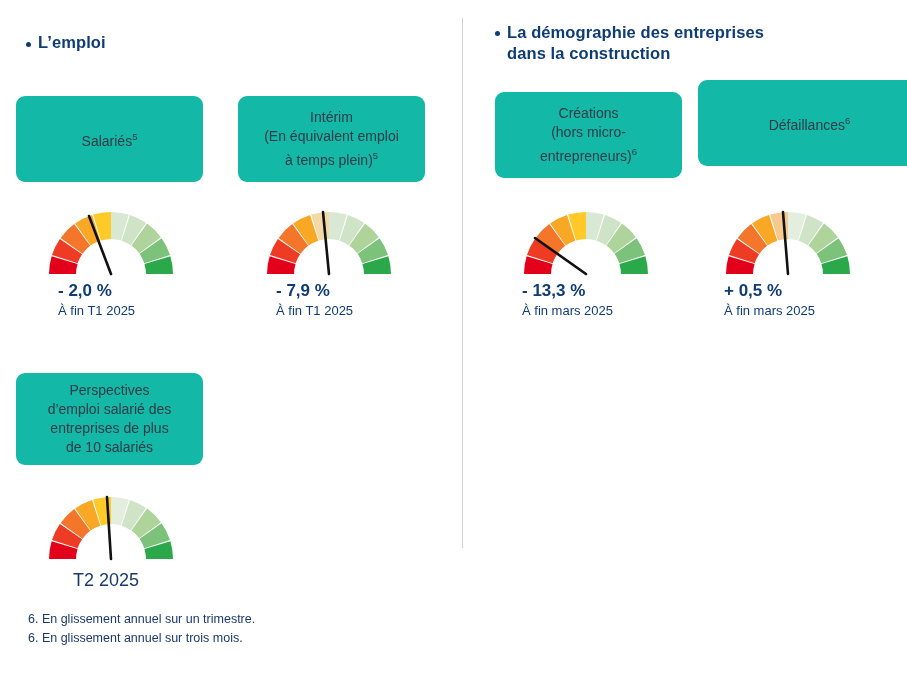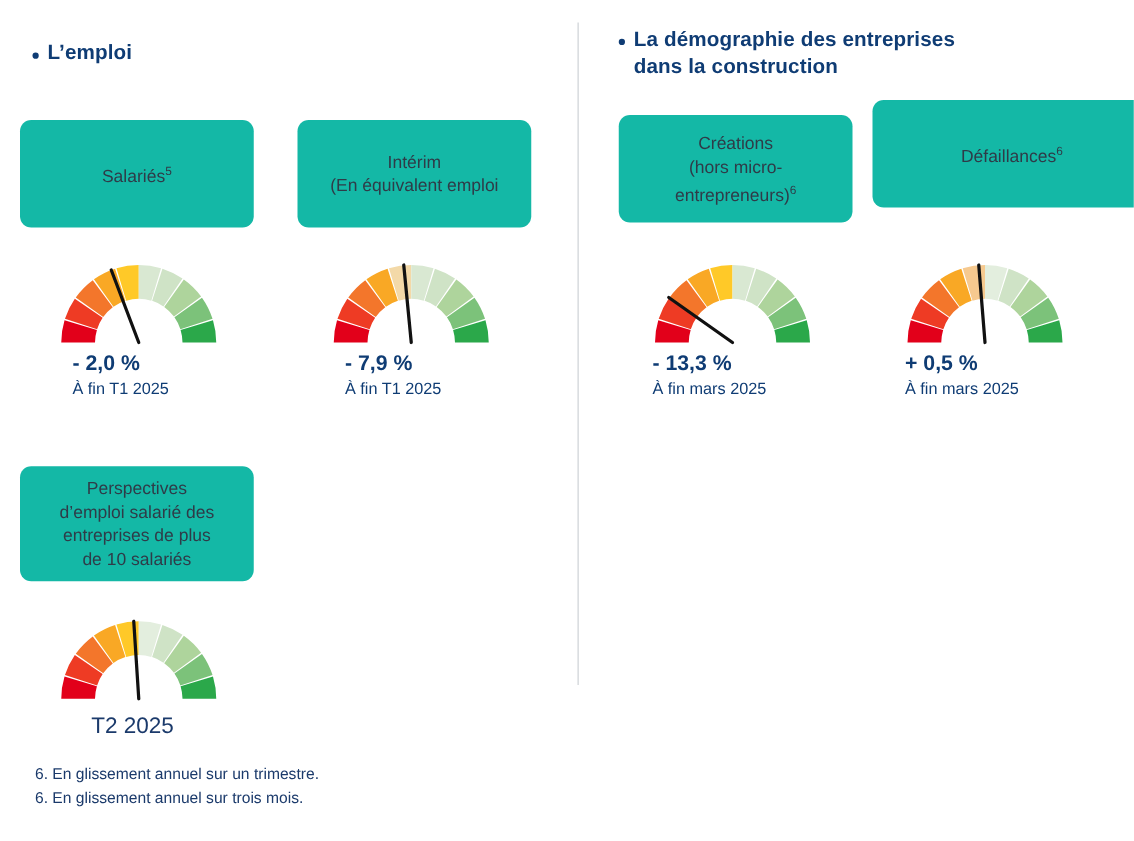--- a/index.html
+++ b/index.html
@@ -106,20 +106,21 @@
   <div class="card" style="left:16px; top:96px; width:187px; height:86px;">
     <div>
       <span>Salariés</span><sup>5</sup>
     </div>
   </div>
 
   <div class="card" style="left:238px; top:96px; width:187px; height:86px;">
     <div>
       <div>Intérim</div>
       <div>(En équivalent emploi</div>
+      <div><span>à temps plein)</span><sup>5</sup></div>
     </div>
   </div>
 
   <div class="gauge-wrap" style="left:38px; top:198px; width:146px; height:82px;">
     <svg width="146" height="82" viewBox="0 0 146 82">
       <g>
         <g transform="translate(73,76)">
           <path d="M -62 0 A 62 62 0 0 1 -59.38 -17.83 L -33.47 -10.05 A 35 35 0 0 0 -35 0 Z" fill="#e2001a"></path>
           <path d="M -59.03 -18.94 A 62 62 0 0 1 -51.15 -35.01 L -28.87 -19.76 A 35 35 0 0 0 -33.32 -10.69 Z" fill="#ee3b24"></path>
           <path d="M -50.39 -36.07 A 62 62 0 0 1 -36.80 -49.90 L -20.77 -28.17 A 35 35 0 0 0 -28.44 -20.36 Z" fill="#f3762b"></path>

